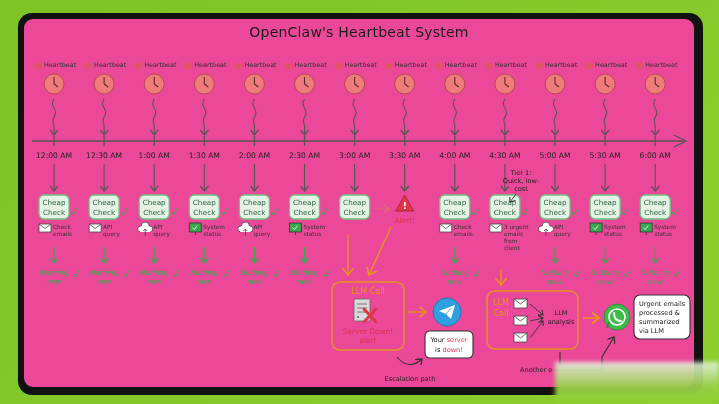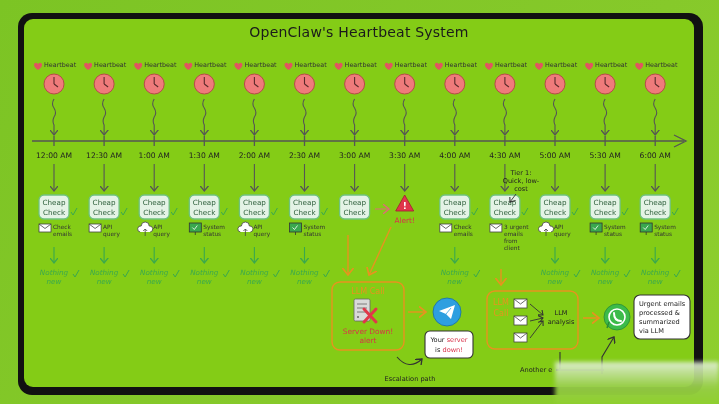--- a/index.html
+++ b/index.html
@@ -7,21 +7,21 @@
     width:719px; height:404px; overflow:hidden; position:relative;
     background: linear-gradient(135deg, #7cc424 0%, #86c92a 60%, #8fcf2f 100%);
     font-family: "DejaVu Sans", sans-serif;
   }
   #frame {
     position:absolute; left:18px; top:13px; width:685px; height:382px;
     background:#111; border-radius:14px;
   }
   #canvas {
     position:absolute; left:24px; top:19px; width:670px; height:368px;
-    background:#84cc16; border-radius:9px; overflow:hidden;
+    background:#ec4899; border-radius:9px; overflow:hidden;
   }
   svg { position:absolute; left:0; top:0; }
   .title { font-family:"DejaVu Sans", sans-serif; font-size:14px; fill:#1b1b1b; letter-spacing:0.2px; }
   .hb { font-size:6.4px; fill:#333; }
   .time { font-size:7.6px; fill:#222; }
   .box-txt { font-size:7.2px; fill:#2a5c38; }
   .small { font-size:5.8px; fill:#333; }
   .nothing { font-size:7.2px; fill:#3aa84e; font-style:italic; }
   .orange-txt { font-size:8px; fill:#e7931f; }
   .red-txt { font-size:7.4px; fill:#d9324a; }

